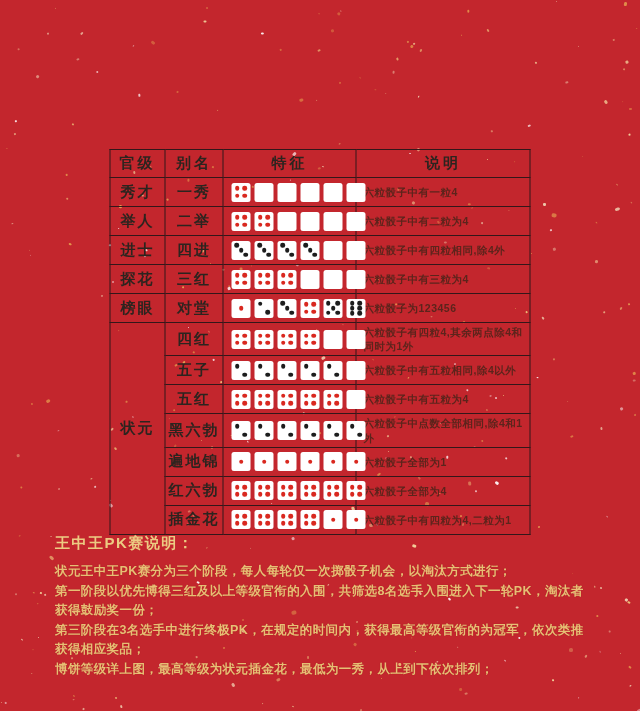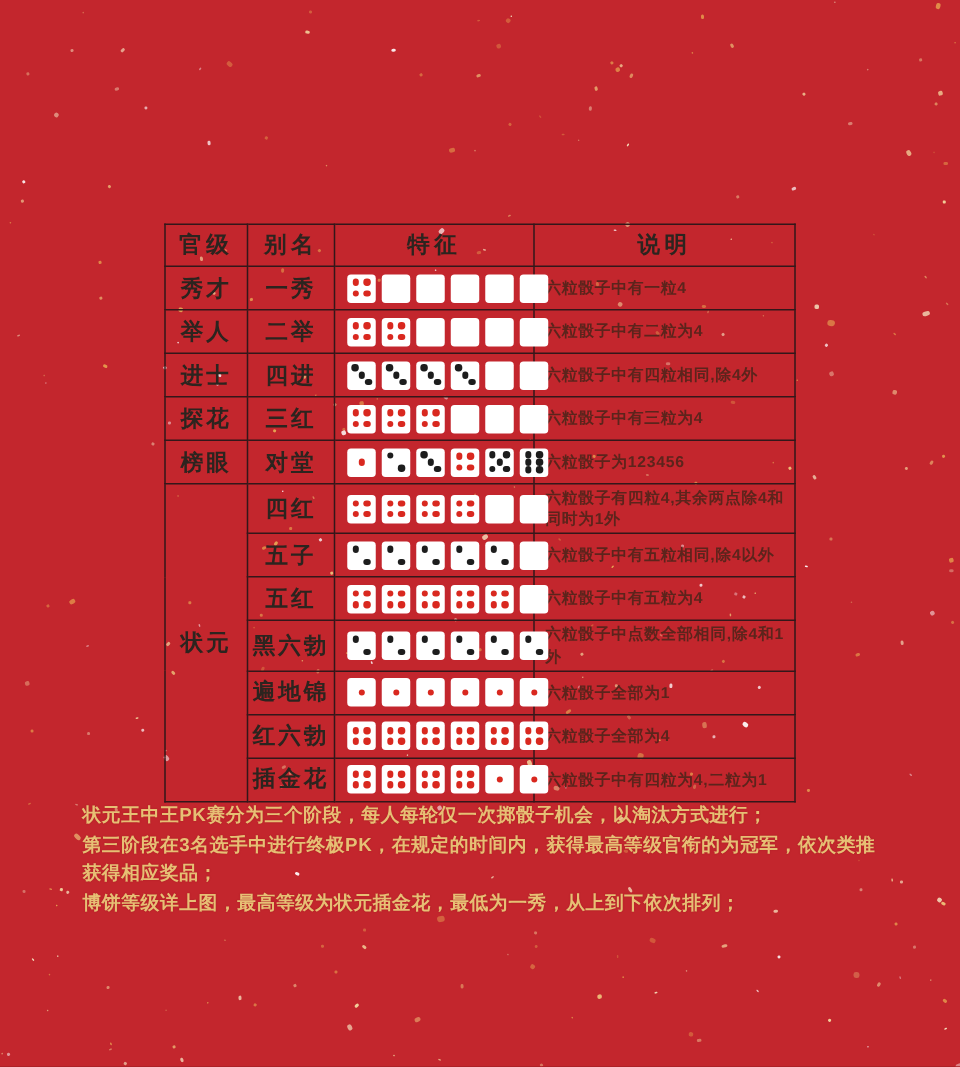--- a/index.html
+++ b/index.html
@@ -765,18 +765,20 @@
                 <span class="pip red" style="left: 50%; top: 50%;"></span>
               </div>
             </div>
           </td>
           <td class="desc-cell">六粒骰子中有四粒为4,二粒为1</td>
         </tr>
       </tbody>
   </table>
 
   <div class="notes">
+    <div class="notes-heading">王中王PK赛说明：</div>
     <p>状元王中王PK赛分为三个阶段，每人每轮仅一次掷骰子机会，以淘汰方式进行；</p>
+    <p>第一阶段以优先博得三红及以上等级官衔的入围，共筛选8名选手入围进入下一轮PK，淘汰者获得鼓励奖一份；</p>
     <p>第三阶段在3名选手中进行终极PK，在规定的时间内，获得最高等级官衔的为冠军，依次类推获得相应奖品；</p>
     <p>博饼等级详上图，最高等级为状元插金花，最低为一秀，从上到下依次排列；</p>
 
   </div>
 </div>
 
 </body></html>

